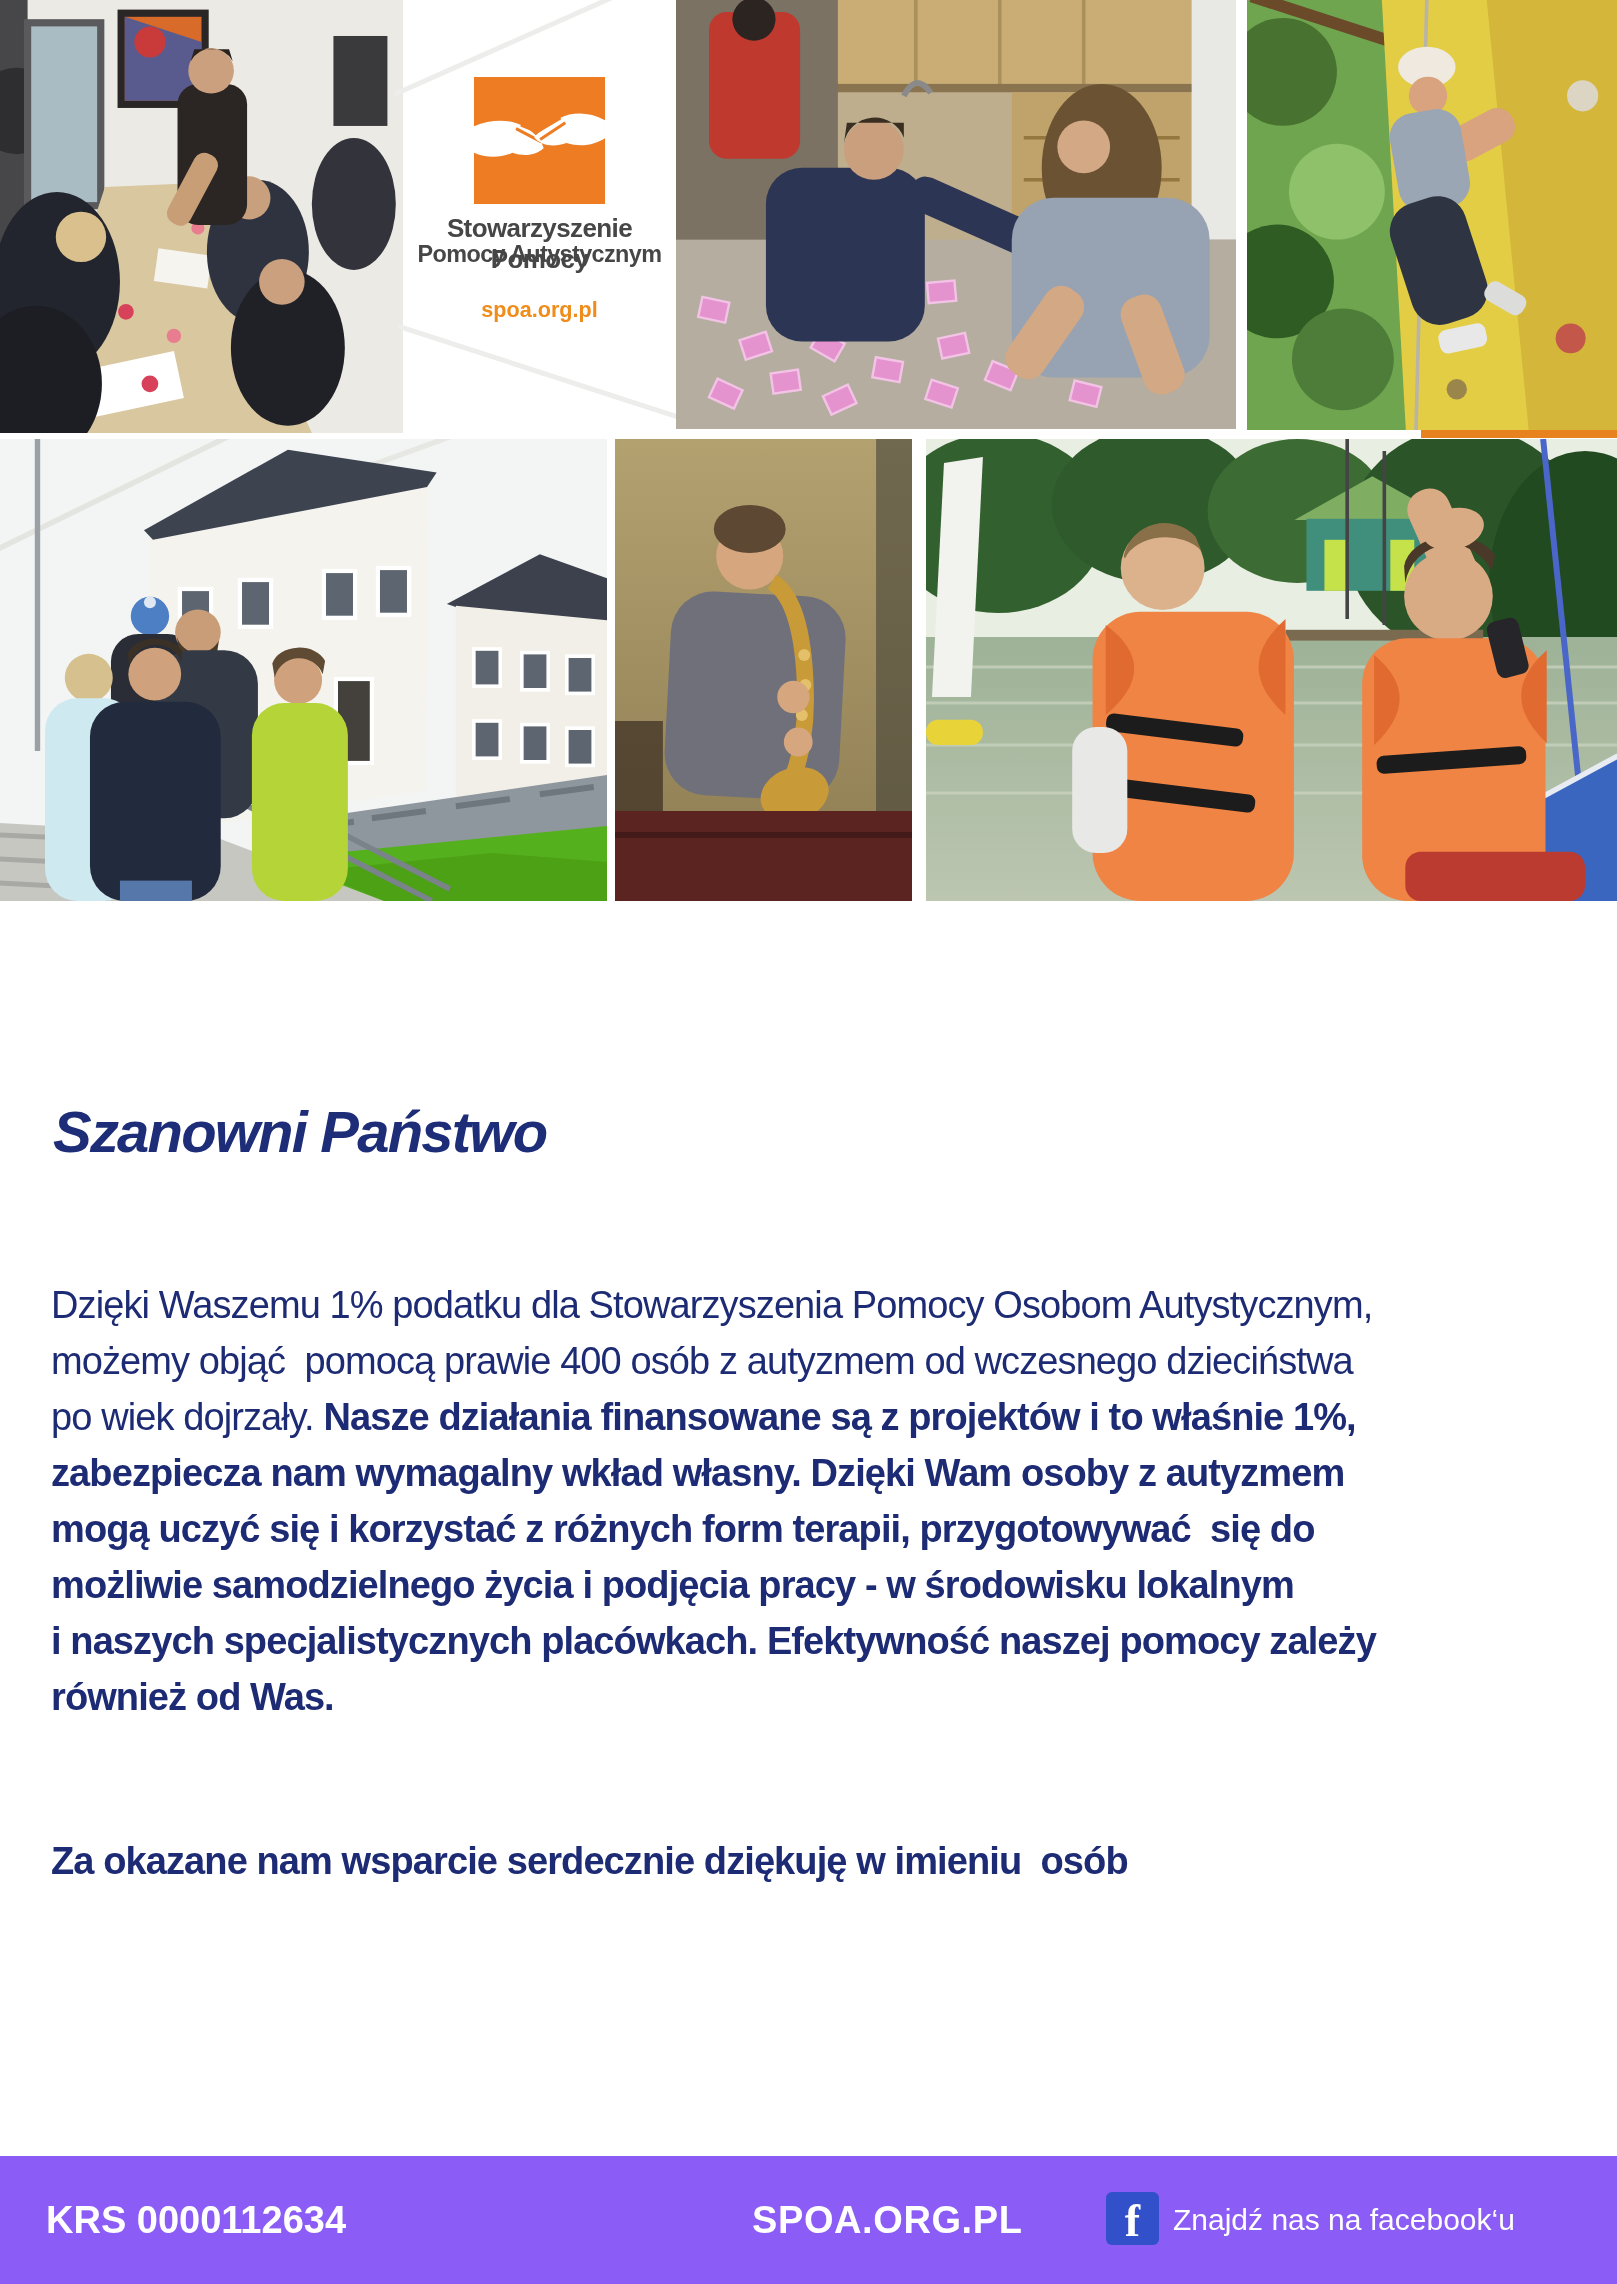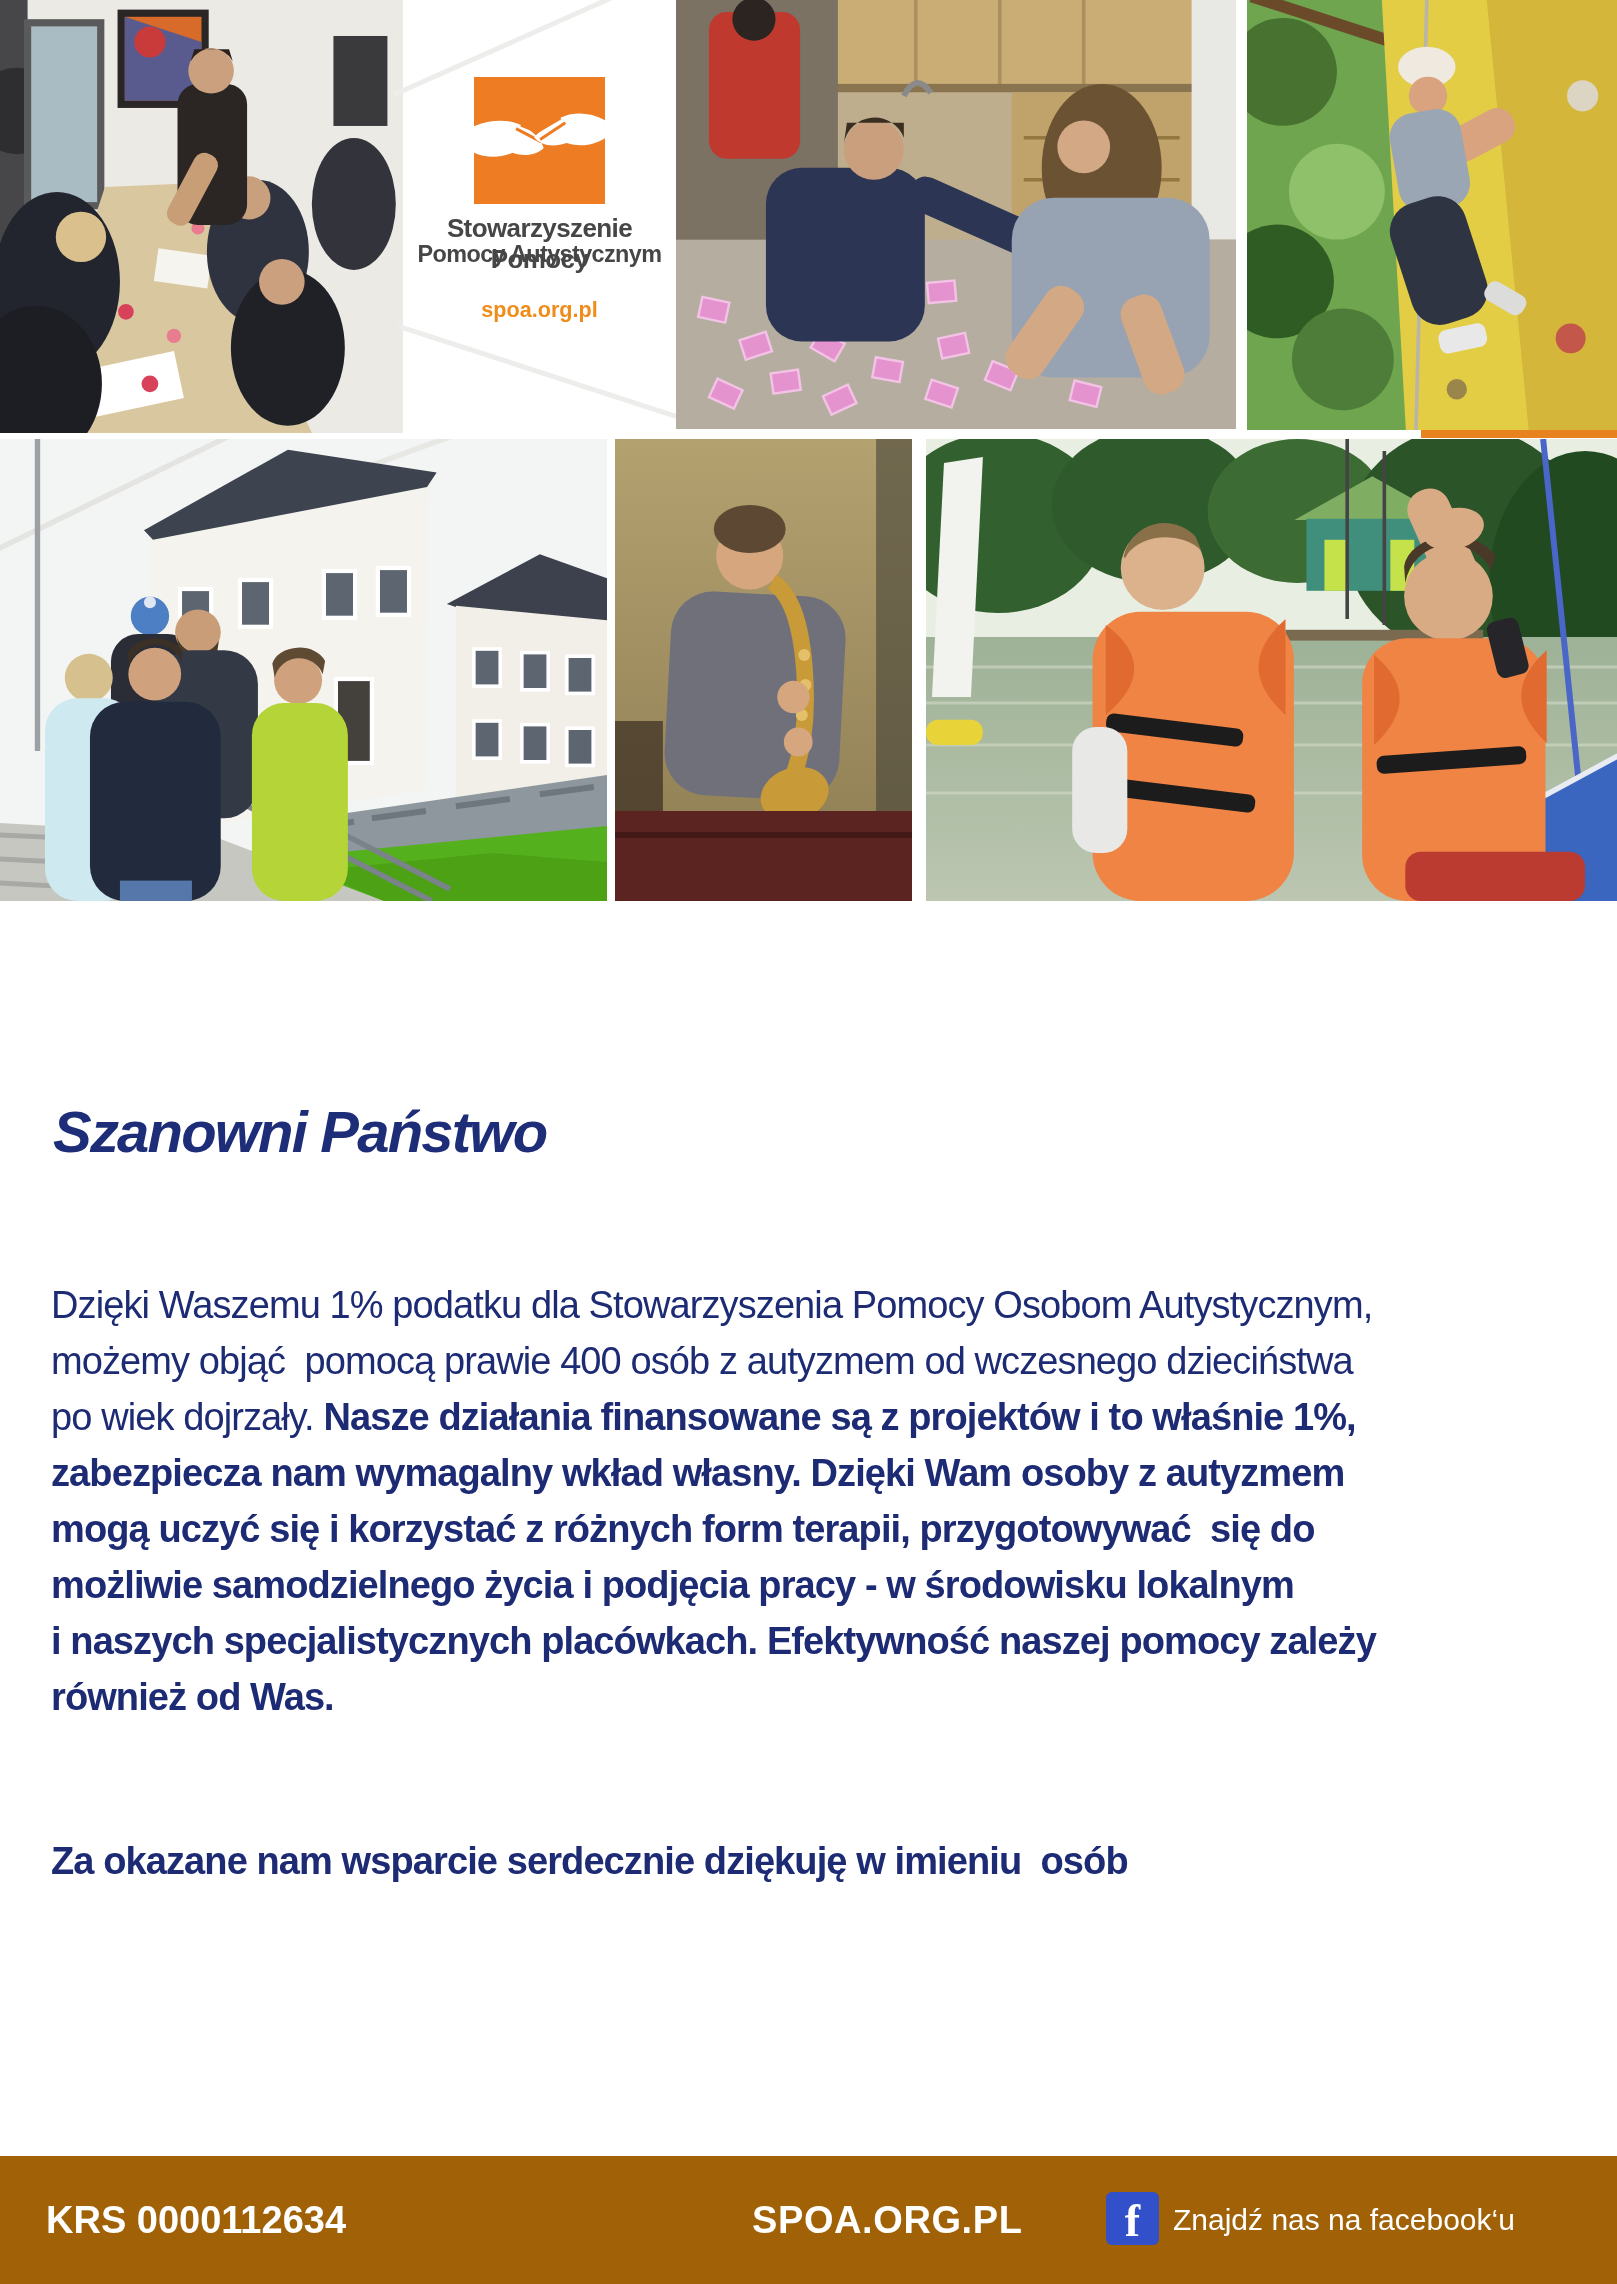--- a/index.html
+++ b/index.html
@@ -24,21 +24,21 @@
   
   .heading{position:absolute;left:53px;top:1098px;font-size:58px;font-weight:bold;font-style:italic;
            color:#1e2d78;letter-spacing:-1.8px;text-align:right;}
   .bodytext{position:absolute;left:51px;top:1277px;width:1517px;color:#1d2b74;}
   .bodytext .line{font-size:38px;line-height:56px;letter-spacing:-0.9px;white-space:pre;}
   .bodytext .b{font-weight:bold;}
   .closing{position:absolute;left:51px;top:1833px;width:1379px;color:#1d2b74;}
   .closing .line{font-size:38px;line-height:56px;font-weight:bold;letter-spacing:-0.9px;white-space:pre;}
 
   
-  .footer{position:absolute;left:0;top:2156px;width:1618px;height:128px;background:#a16207;}
+  .footer{position:absolute;left:0;top:2156px;width:1618px;height:128px;background:#8b5cf6;}
   .footer .krs{position:absolute;left:46px;top:0;height:128px;line-height:128px;
                font-size:38px;font-weight:bold;color:#ffffff;letter-spacing:0px;}
   .footer .site{position:absolute;left:752px;top:0;height:128px;line-height:128px;
                 font-size:38px;font-weight:bold;color:#ffffff;letter-spacing:0.6px;}
   .fb-badge{position:absolute;left:1106px;top:2192px;width:53px;height:53px;background:#3150c9;
             border-radius:6px;text-align:center;}
   .fb-badge span{display:block;font-size:46px;line-height:58px;font-weight:bold;color:#ffffff;
                  font-family:"Liberation Serif",serif;}
   .fb-text{position:absolute;left:1173px;top:2156px;height:128px;line-height:128px;
            font-size:30px;font-weight:normal;color:#ffffff;letter-spacing:0px;}

